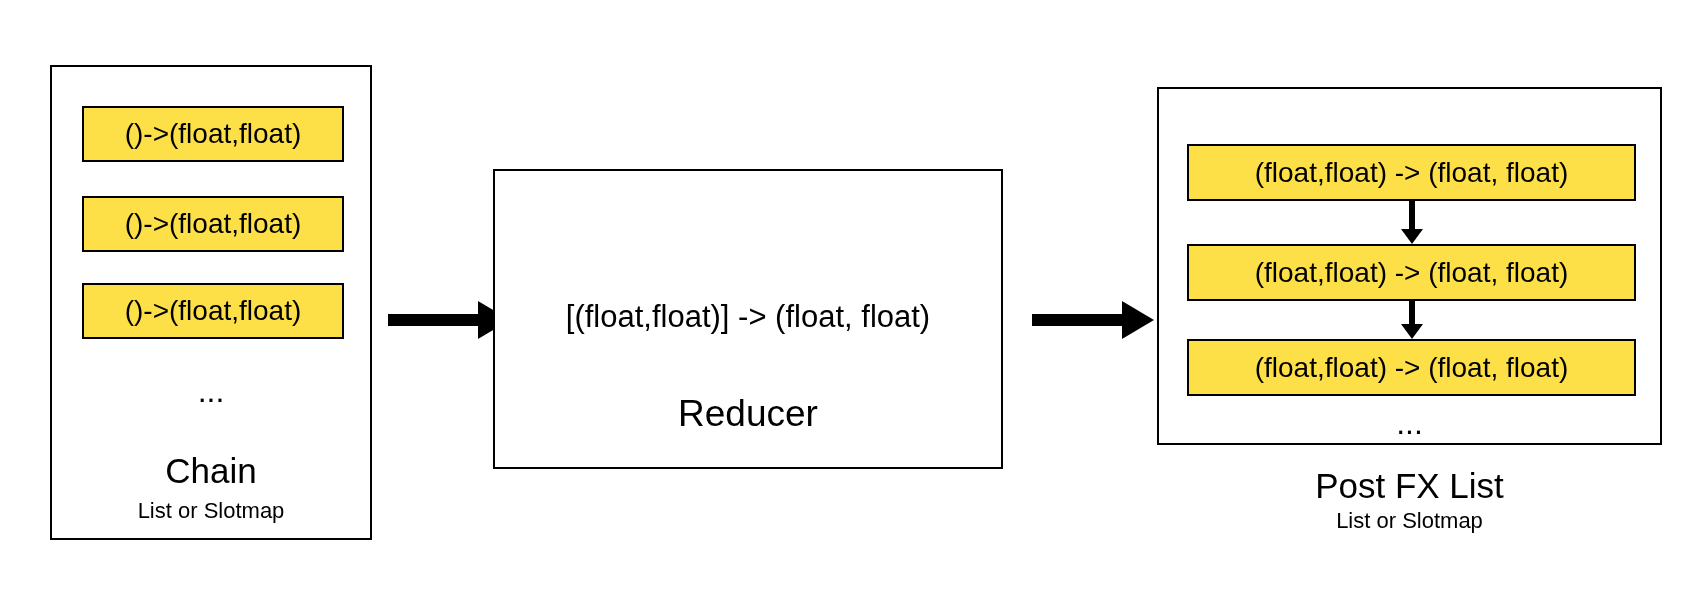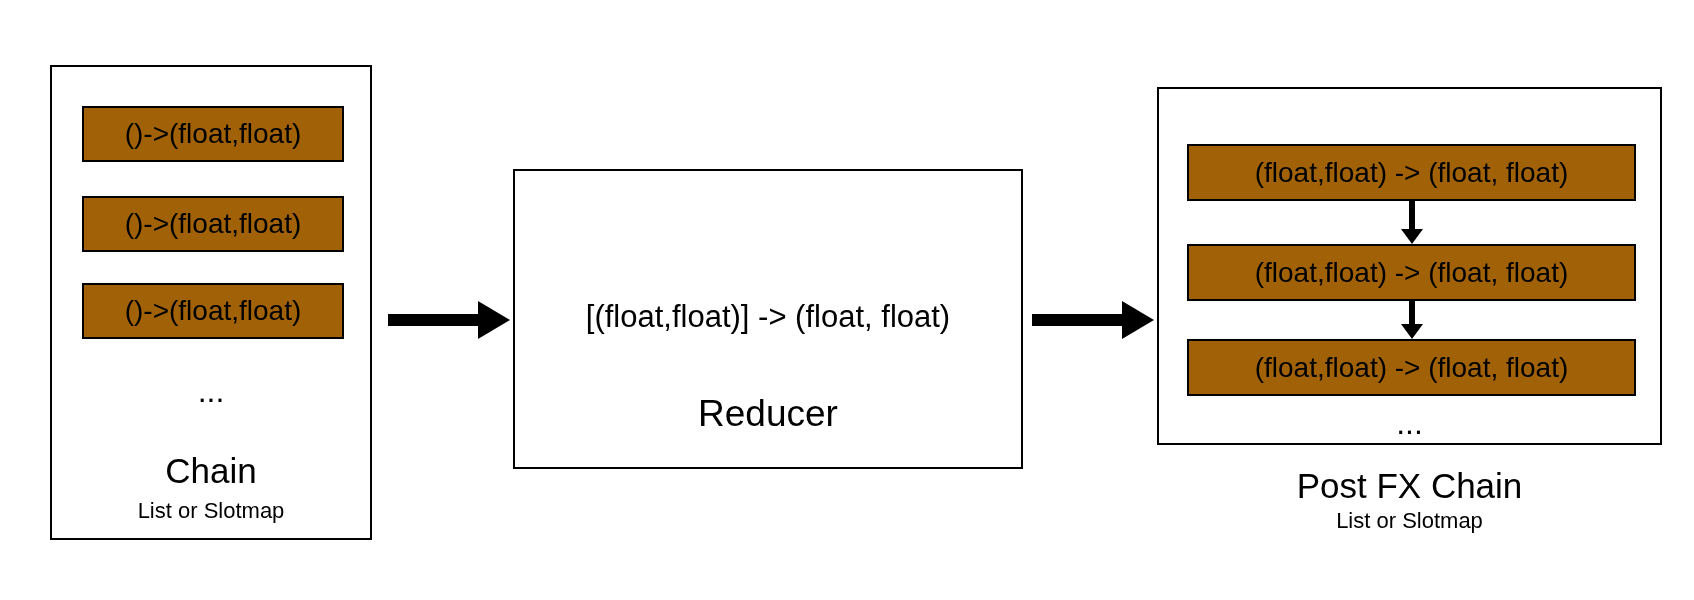--- a/index.html
+++ b/index.html
@@ -16,21 +16,21 @@
 
     .outer-box {
       position: absolute;
       border: 2px solid #000;
       background: #fff;
     }
 
     .inner-box {
       position: absolute;
       border: 2px solid #000;
-      background: #a16207;
+      background: #fde047;
       display: flex;
       align-items: center;
       justify-content: center;
       font-size: 28px;
       white-space: nowrap;
     }
 
     .ellipsis {
       position: absolute;
       width: 100%;
@@ -127,21 +127,21 @@
   <div class="box-title" style="top:385px;">Chain</div>
 
   <div class="box-subtitle" style="top:432px;">List or Slotmap</div>
 </div>
 
 <div class="h-arrow" style="left:388px; top:301px; width:122px;">
   <div class="shaft"></div>
   <div class="head"></div>
 </div>
 
-<div class="outer-box" style="left:513px; top:169px; width:510px; height:300px;">
+<div class="outer-box" style="left:493px; top:169px; width:510px; height:300px;">
 
   <div class="reducer-signature" style="top:128px;">[(float,float)] -&gt; (float, float)</div>
 
   <div class="reducer-title" style="top:222px;">Reducer</div>
 </div>
 
 <div class="h-arrow" style="left:1032px; top:301px; width:122px;">
   <div class="shaft"></div>
   <div class="head"></div>
 </div>
@@ -159,16 +159,16 @@
 
   <div class="v-arrow" style="left:238px; top:212px; height:38px;">
     <div class="shaft"></div>
     <div class="head"></div>
   </div>
 
   <div class="inner-box" style="left:28px; top:250px; width:449px; height:57px;">(float,float) -&gt; (float, float)</div>
 
   <div class="ellipsis" style="top:318px;">...</div>
 
-  <div class="box-title" style="top:378px;">Post FX Chain</div>
+  <div class="box-title" style="top:378px;">Post FX List</div>
 
   <div class="box-subtitle" style="top:420px;">List or Slotmap</div>
 </div>
 
 </body></html>

